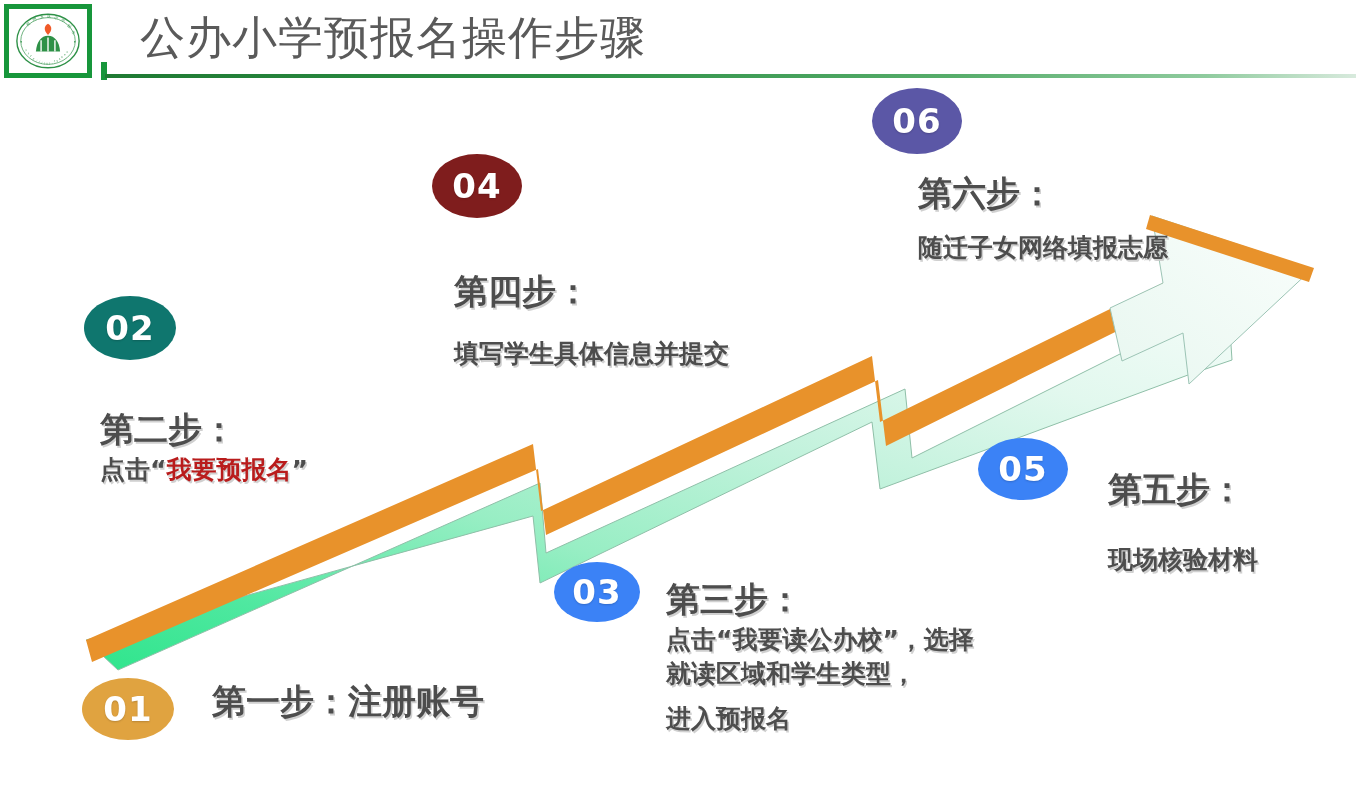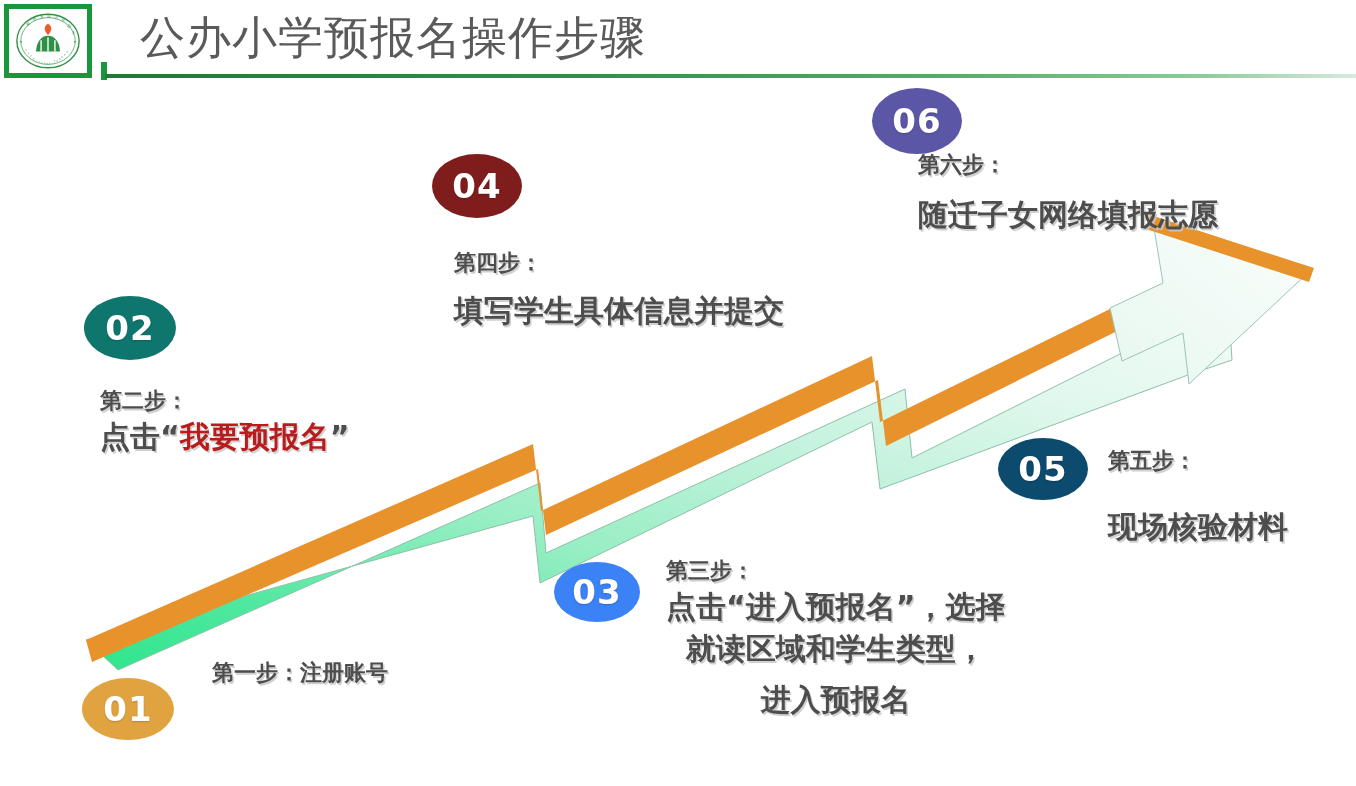--- a/index.html
+++ b/index.html
@@ -47,22 +47,22 @@
 
   
   .step-text{
     position:absolute;color:#4D4D4D;font-weight:bold;
     font-family:"DejaVu Sans","Liberation Sans",sans-serif;
     text-shadow:1.5px 1.5px 0 rgba(200,200,200,.85);
     white-space:nowrap;line-height:1.38;
   }
   .step-text .ln{display:block;}
   .hl{color:#b91c1c;}
-  .s-title{font-size:22px;}
-  .s-body{font-size:30px;text-align:center;}
+  .s-title{font-size:34px;margin-top:20px;}
+  .s-body{font-size:25px;}
 </style>
 </head>
 <body>
 
 <div id="stage">
 
   <div id="header">
 
     <div id="logo">
       <svg viewBox="0 0 88 74" xmlns="http://www.w3.org/2000/svg">
@@ -186,47 +186,47 @@
   </div>
 
   <div class="badge" style="left:554px;top:562px;width:86px;height:60px;background:#3b82f6;">
     <span>03</span>
   </div>
 
   <div class="badge" style="left:432px;top:154px;width:90px;height:64px;background:#7f1d1d;">
     <span>04</span>
   </div>
 
-  <div class="badge" style="left:998px;top:438px;width:90px;height:62px;background:#0c4a6e;">
+  <div class="badge" style="left:978px;top:438px;width:90px;height:62px;background:#3b82f6;">
     <span>05</span>
   </div>
 
   <div class="badge" style="left:872px;top:88px;width:90px;height:66px;background:#5B57A6;">
     <span>06</span>
   </div>
 
   <div class="step-text" style="left:212px;top:658px;">
     <span class="ln s-title">第一步：注册账号</span>
   </div>
 
   <div class="step-text" style="left:100px;top:386px;">
     <span class="ln s-title">第二步：</span>
     <span class="ln s-body"><span>点击“</span><span class="hl">我要预报名</span><span>”</span></span>
   </div>
 
   <div class="step-text" style="left:666px;top:556px;">
     <span class="ln s-title">第三步：</span>
-    <span class="ln s-body">点击“进入预报名”，选择</span>
+    <span class="ln s-body">点击“我要读公办校”，选择</span>
     <span class="ln s-body">就读区域和学生类型，</span>
     <span class="ln s-body" style="margin-top:10px;">进入预报名</span>
   </div>
 
   <div class="step-text" style="left:454px;top:248px;">
     <span class="ln s-title">第四步：</span>
-    <span class="ln s-body" style="margin-top:12px;">填写学生具体信息并提交</span>
+    <span class="ln s-body" style="margin-top:22px;">填写学生具体信息并提交</span>
   </div>
 
   <div class="step-text" style="left:1108px;top:446px;">
     <span class="ln s-title">第五步：</span>
     <span class="ln s-body" style="margin-top:30px;">现场核验材料</span>
   </div>
 
   <div class="step-text" style="left:918px;top:150px;">
     <span class="ln s-title">第六步：</span>
     <span class="ln s-body" style="margin-top:14px;">随迁子女网络填报志愿</span>

